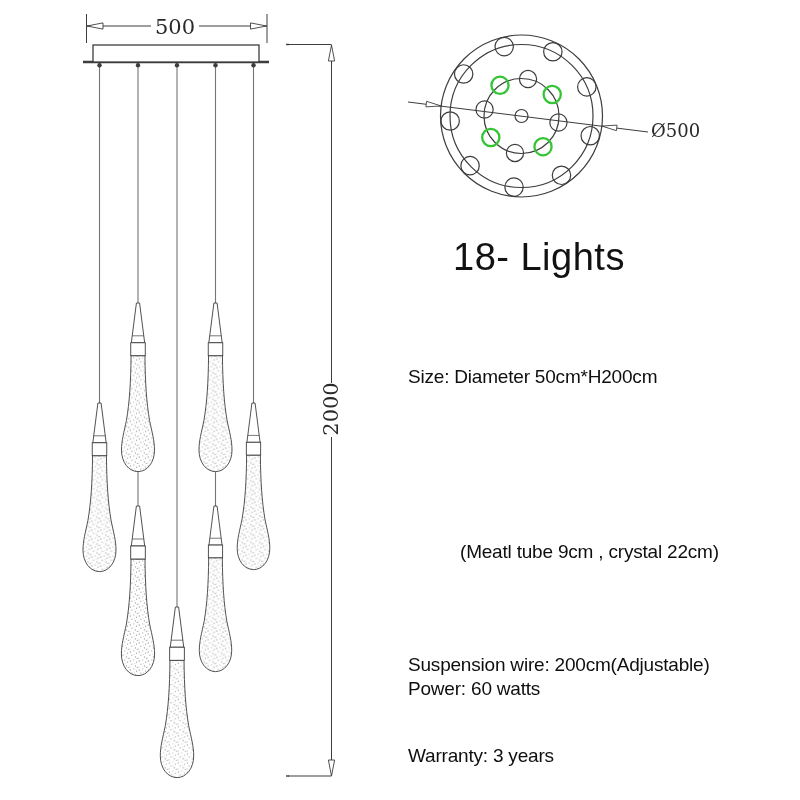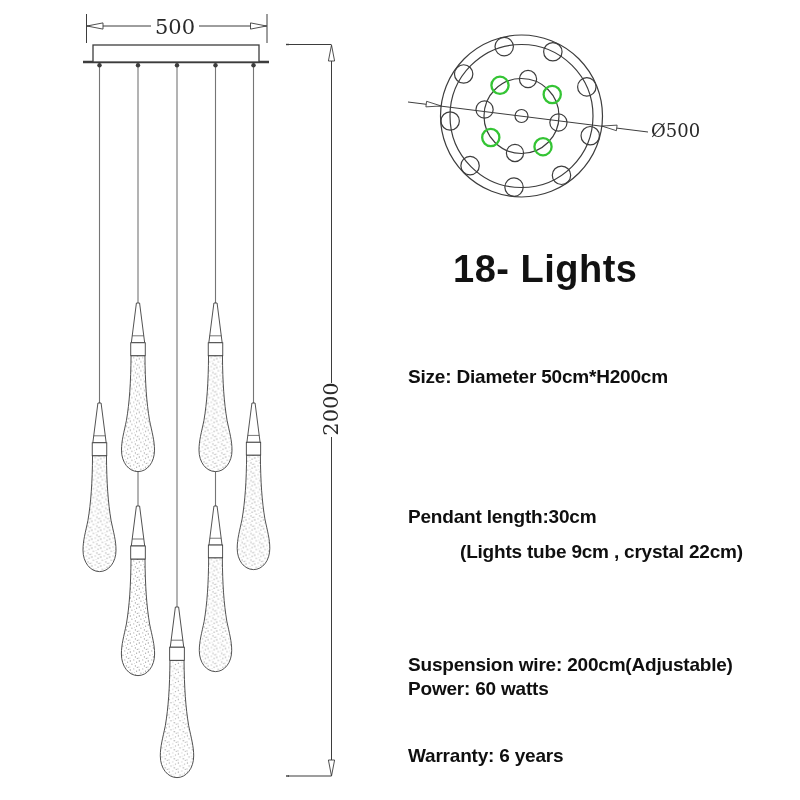--- a/index.html
+++ b/index.html
@@ -1,23 +1,23 @@
 <!DOCTYPE html>
 <html><head>
 <meta charset="utf-8">
 <style>
   html,body{margin:0;padding:0;background:#ffffff;}
   .page{position:relative;width:800px;height:800px;background:#ffffff;overflow:hidden;
         font-family:"Liberation Sans",sans-serif;}
   #cad-svg{position:absolute;left:0;top:0;}
   .dim-text{font-family:"DejaVu Serif",serif;font-size:21px;fill:#2a2a2a;}
   .dim-text-small{font-family:"DejaVu Serif",serif;font-size:18px;fill:#2a2a2a;}
-  .title{position:absolute;left:453px;top:248px;font-size:38px;font-weight:bold;
+  .title{position:absolute;left:453px;top:236px;font-size:38px;font-weight:normal;
          color:#121212;letter-spacing:0.5px;white-space:nowrap;}
-  .spec{position:absolute;left:408px;font-size:19px;font-weight:bold;color:#0f0f0f;
+  .spec{position:absolute;left:408px;font-size:19px;font-weight:normal;color:#0f0f0f;
         white-space:nowrap;letter-spacing:-0.2px;}
   .spec.indent{left:460px;}
   #spec-size{top:366px;}
   #spec-material{top:441px;}
   #spec-pendant{top:506px;}
   #spec-detail{top:541px;}
   #spec-suspension{top:609px;margin-top:45px;}
   #spec-power{top:678px;}
   #spec-warranty{top:745px;}
 </style>
@@ -149,18 +149,17 @@
     <text class="dim-text" x="175" y="34" text-anchor="middle">500</text>
 
     <text class="dim-text" x="331.5" y="415" text-anchor="middle" transform="rotate(-90 331.5 409)">2000</text>
 
     <text class="dim-text-small" x="651" y="137" text-anchor="start">Ø500</text>
   </svg>
 
   <div class="title">18- Lights</div>
 
   <div class="spec" id="spec-size">Size: Diameter 50cm*H200cm</div>
-  <div class="spec" id="spec-pendant">Pendant length:30cm</div>
-  <div class="spec indent" id="spec-detail">(Lights tube 9cm , crystal 22cm)</div>
+  <div class="spec indent" id="spec-detail">(Meatl tube 9cm , crystal 22cm)</div>
   <div class="spec" id="spec-suspension">Suspension wire: 200cm(Adjustable)</div>
   <div class="spec" id="spec-power">Power: 60 watts</div>
-  <div class="spec" id="spec-warranty">Warranty: 6 years</div>
+  <div class="spec" id="spec-warranty">Warranty: 3 years</div>
 </div>
 
 </body></html>

